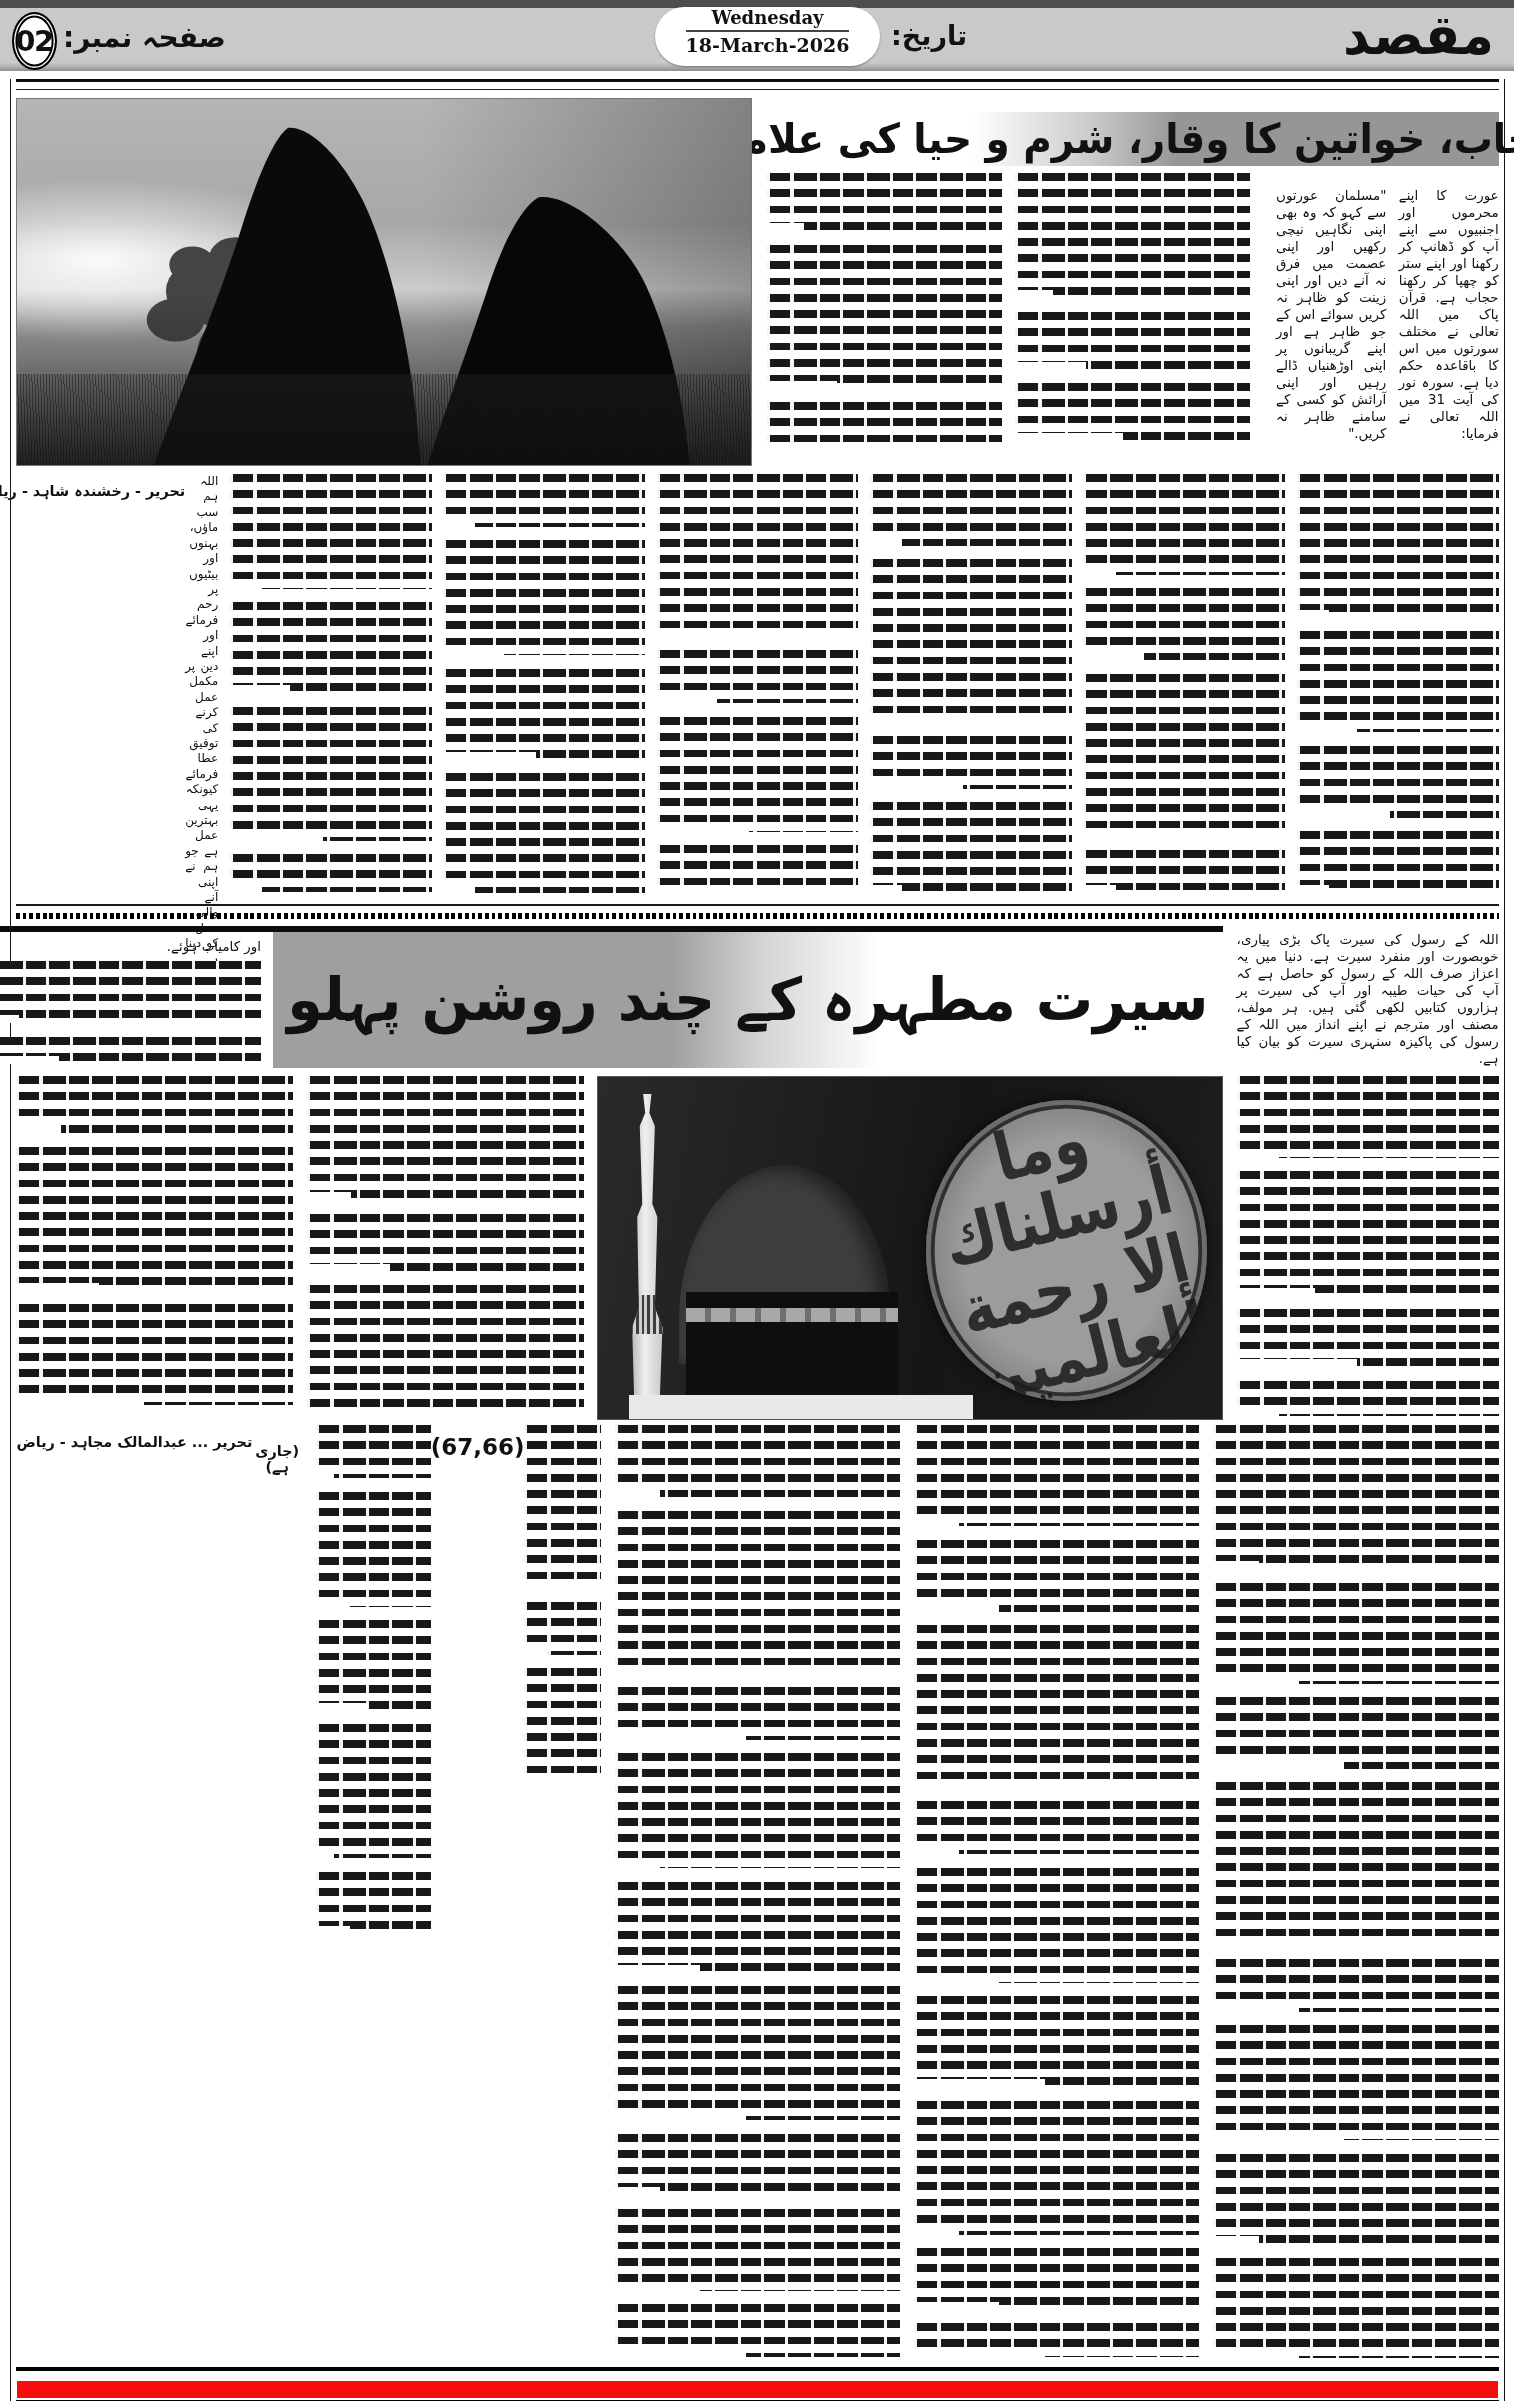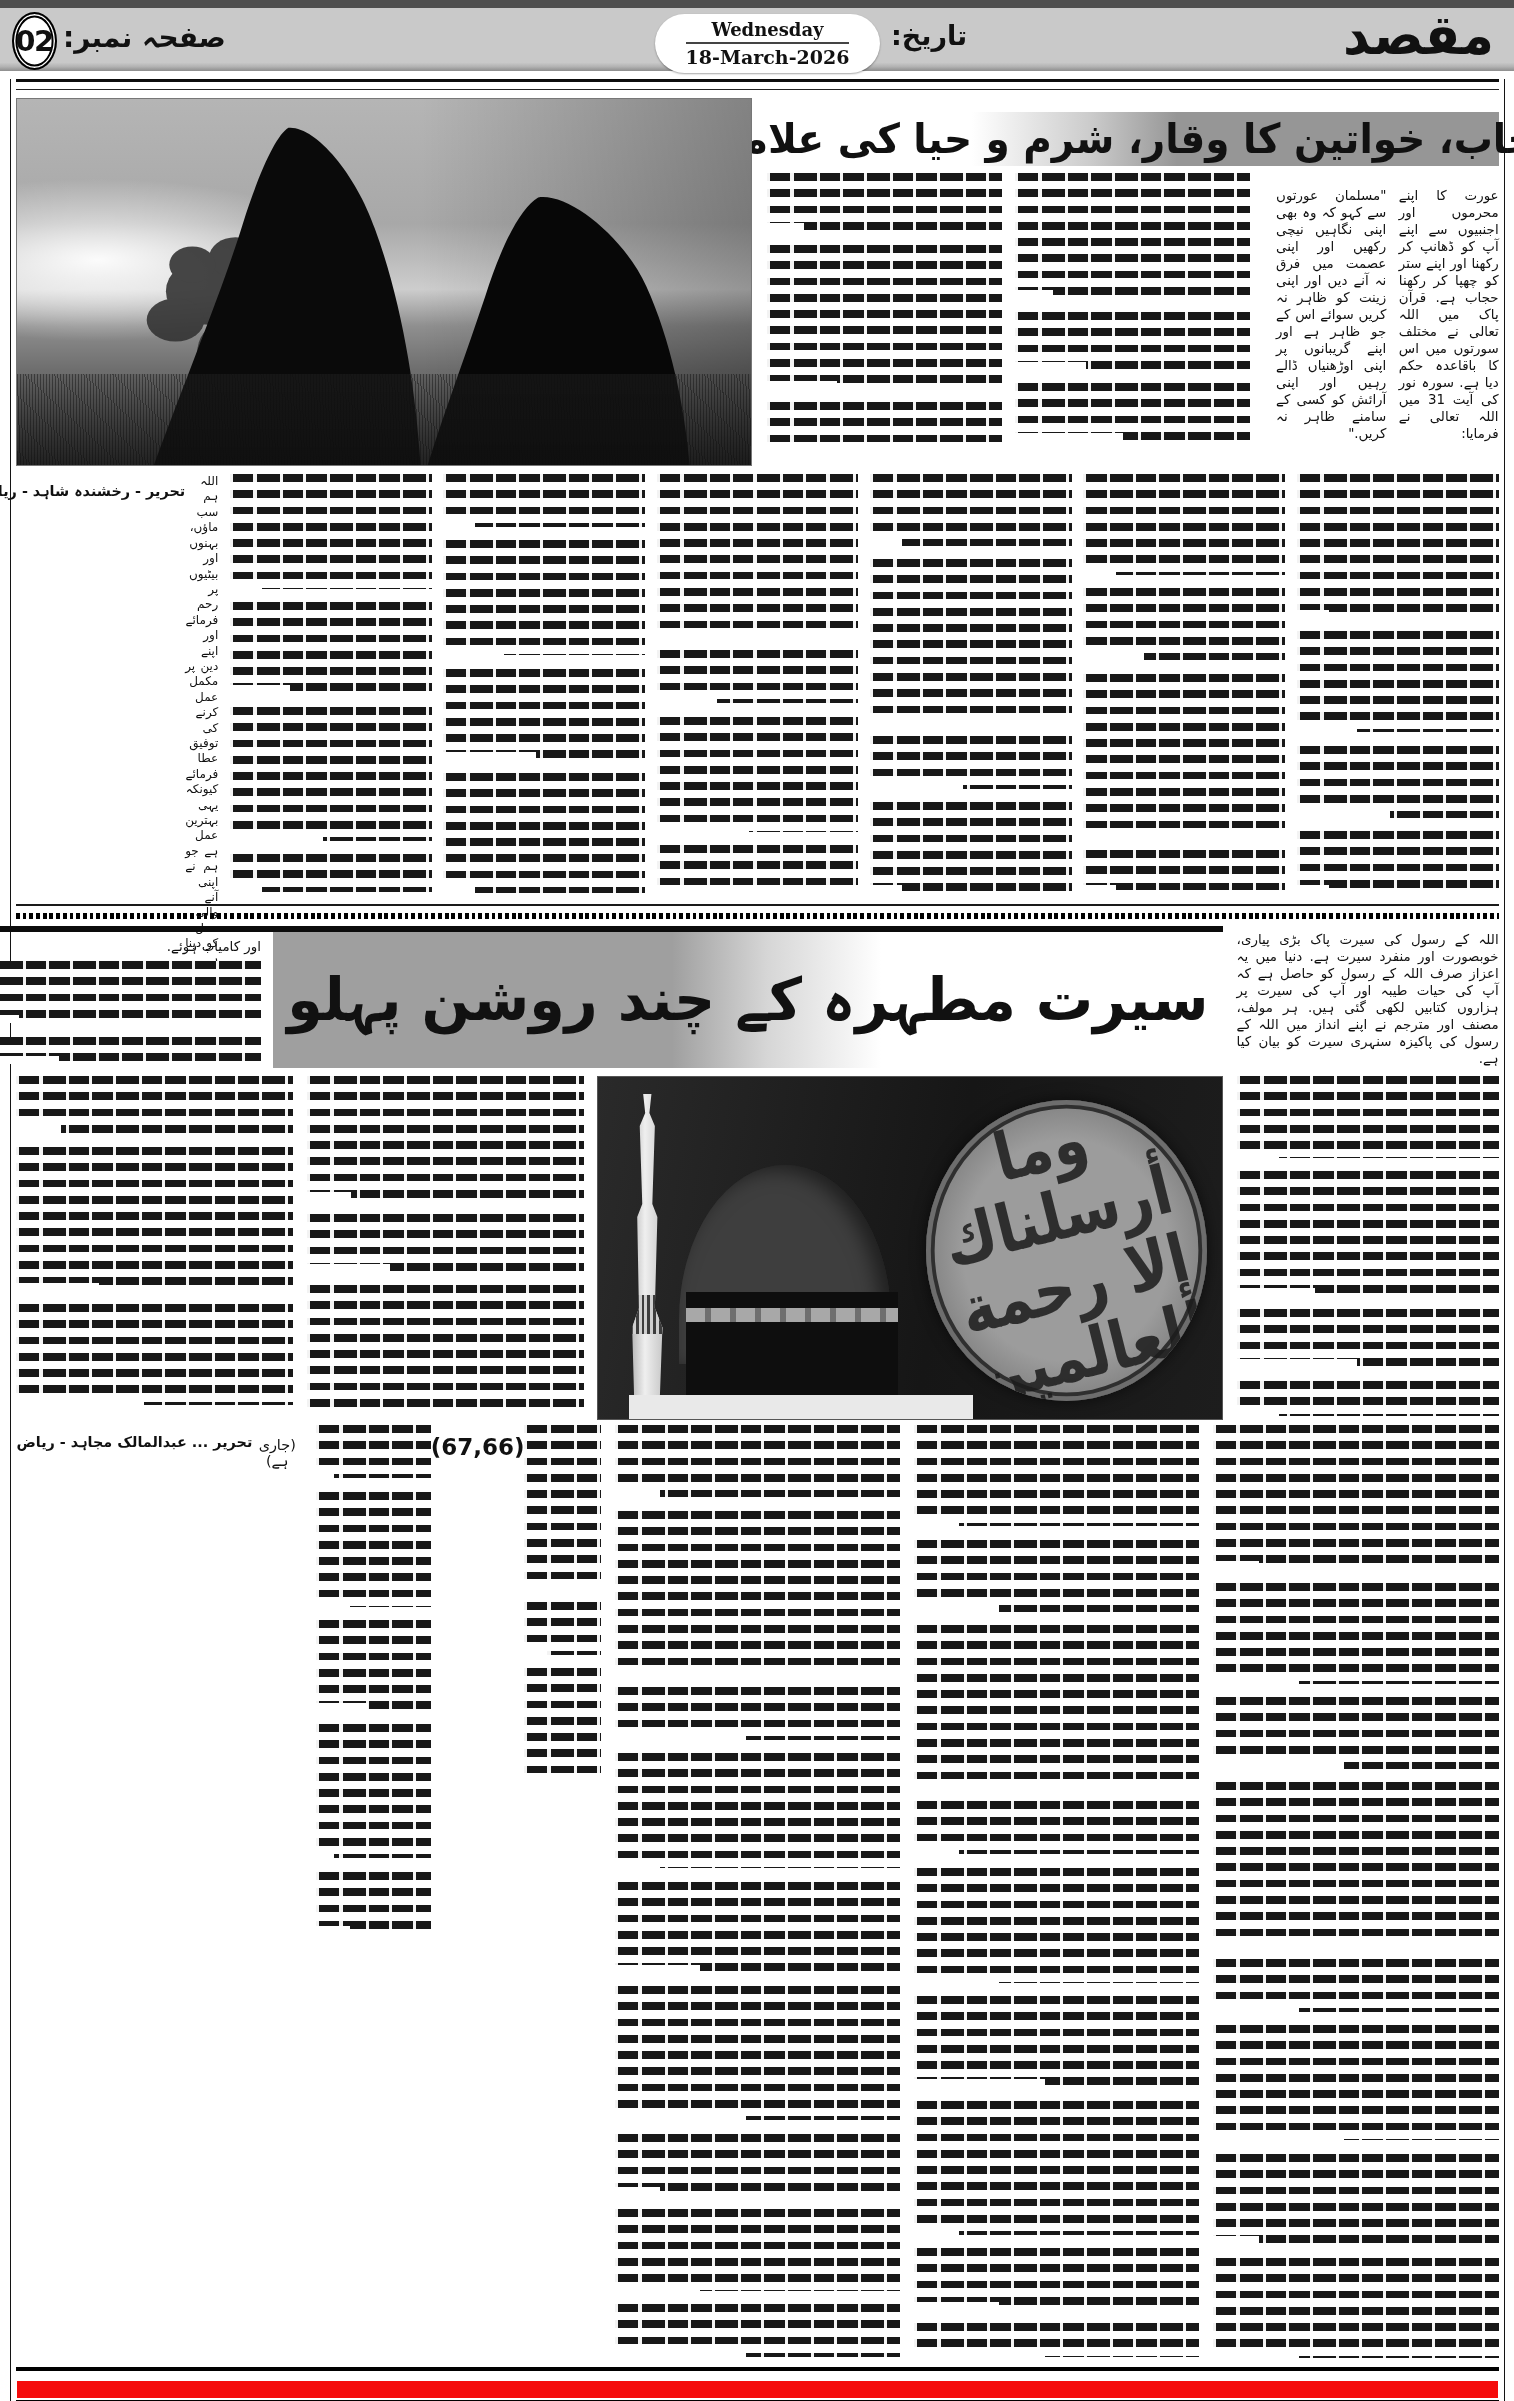--- a/index.html
+++ b/index.html
@@ -8,22 +8,22 @@
     background:#ffffff;color:#111;
     font-family:"DejaVu Sans",sans-serif;
   }
   
   .hdr{position:relative;height:71px;background:linear-gradient(to bottom,#c9c9c9 0 88%,#b2b2b2 94%,#8d8d8d 100%);}
   .hdr .topstrip{height:7.7px;background:#4e4e4e;}
   .badge{position:absolute;left:11.5px;top:11.5px;width:41px;height:54px;border-radius:50%;
     background:#fff;border:2.4px solid #000;box-shadow:inset 0 0 0 1.4px #fff, inset 0 0 0 3.4px #000;
     display:flex;align-items:center;justify-content:center;font-weight:900;font-size:29px;letter-spacing:-1.4px;}
   .pagelabel{position:absolute;left:63px;top:21px;font-size:28px;font-weight:900;direction:rtl;}
-  .datepill{position:absolute;left:655px;top:14px;width:225px;height:59px;border-radius:31px;background:#fff;
-    display:flex;flex-direction:column;align-items:center;justify-content:center;box-shadow:0 1px 1.9px rgba(0,0,0,.35);}
+  .datepill{position:absolute;left:655px;top:7px;width:225px;height:59px;border-radius:31px;background:#fff;
+    display:flex;flex-direction:column;align-items:center;box-shadow:0 1px 1.9px rgba(0,0,0,.35);}
   .datepill .day{font-family:"DejaVu Serif",serif;font-weight:700;font-size:18px;border-bottom:2.4px double #444;padding:0 25px 1.9px;}
   .datepill .dval{font-family:"DejaVu Serif",serif;font-weight:700;font-size:19px;margin-top:1.9px;}
   .datelabel{position:absolute;left:891px;top:20px;font-size:27px;font-weight:900;direction:rtl;}
   .mast{position:absolute;right:21px;top:4.8px;font-size:52px;font-weight:900;direction:rtl;transform:scaleY(1.05);}
   
   .sheet{margin:0 9.6px;border-left:1.4px solid #141414;border-right:1.4px solid #141414;padding:0 5.8px;}
   .ruledouble{margin-top:7.7px;height:7.2px;border-top:3.8px solid #0d0d0d;border-bottom:1.4px solid #222;}
   .rulethin{height:1.9px;background:#1a1a1a;margin-top:6.7px;}
   .dotsep{height:5.8px;margin:7.7px 0 0;background:repeating-linear-gradient(90deg,#000 0 3.8px,transparent 3.8px 6.7px);}
   
@@ -33,21 +33,21 @@
     background-image:
       repeating-linear-gradient(to right,rgba(255,255,255,.95) 0 2.9px,transparent 2.9px 23.5px,rgba(255,255,255,.95) 23.5px 27px,transparent 27px 50px,rgba(255,255,255,.95) 50px 53px,transparent 53px 73px),
       repeating-linear-gradient(to bottom,#181818 0 7.7px,#fff 7.7px 16.3px);}
   .gpara::after{content:"";position:absolute;left:0;bottom:0;height:8.2px;width:30%;background:#fff;}
   .gpara:nth-child(3n)::after{width:46%;}
   .gpara:nth-child(3n+1)::after{width:16%;}
   .urdu{direction:rtl;text-align:justify;font-size:13.4px;line-height:17px;}
   .lead{margin-bottom:12.5px;}
   .quote{padding:0 12.5px;margin-bottom:12.5px;}
   .byline{direction:rtl;text-align:center;font-weight:900;font-size:14.4px;margin-top:8.6px;white-space:nowrap;}
-  .contnote{direction:rtl;text-align:center;font-weight:400;font-size:14.4px;margin-top:12px;}
+  .contnote{direction:rtl;text-align:center;font-weight:700;font-size:14.4px;margin-top:18px;}
   .citation{direction:ltr;text-align:center;font-weight:900;font-size:23px;margin:8.6px 0;}
   
   .a1top{display:flex;direction:rtl;gap:14.4px;height:366px;margin-top:8.6px;}
   .a1right{flex:1;display:flex;flex-direction:column;min-width:0;}
   .h1wrap{margin-top:13.4px;height:99px;display:flex;align-items:center;justify-content:center;
     background:linear-gradient(to left,#969696 0 44%,#cccccc 56%,#ffffff 72%);}
   .h1wrap span{font-size:41px;font-weight:900;direction:rtl;transform:scaleX(.95);white-space:nowrap;}
   .a1cols{display:flex;direction:rtl;gap:13.4px;flex:1;margin-top:7.7px;}
   .a1bot{display:flex;direction:rtl;gap:11.5px;height:423px;margin-top:9.6px;}
   .endtxt{font-size:12px;line-height:15.4px;}

